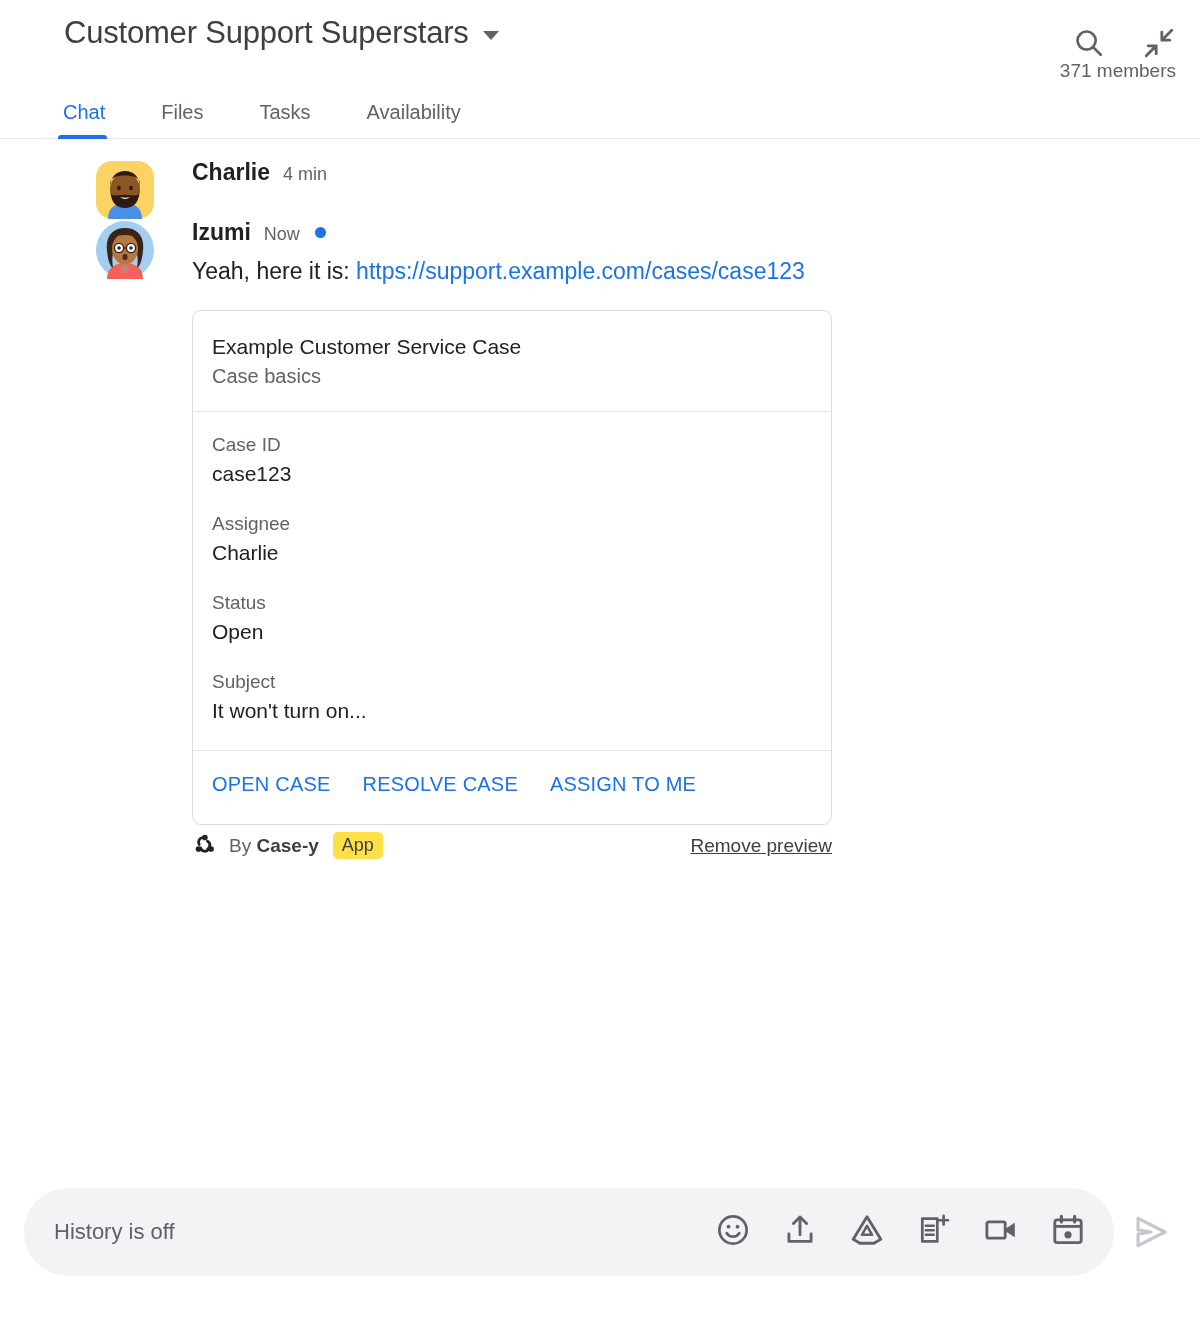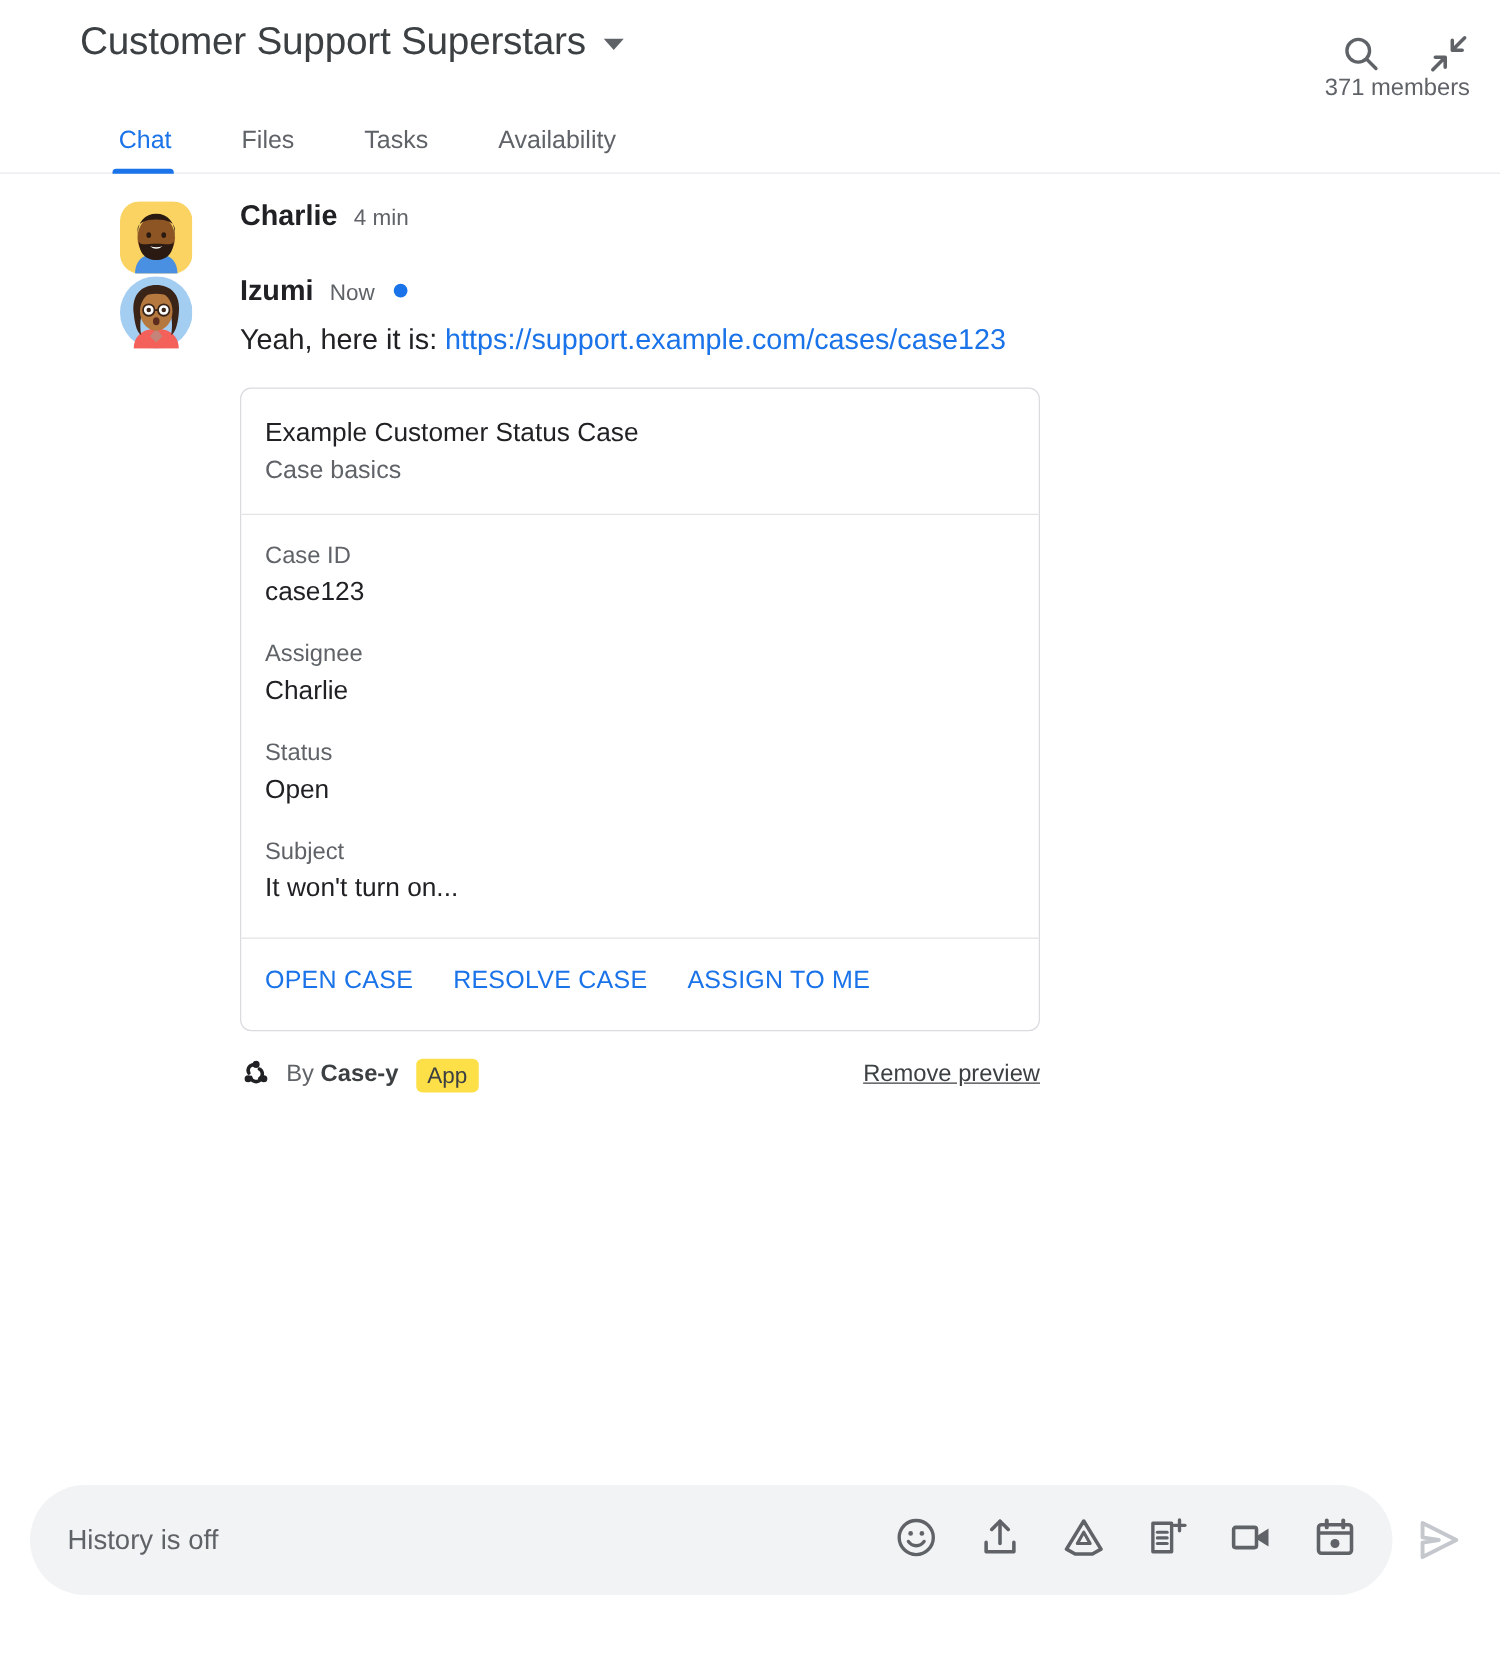--- a/index.html
+++ b/index.html
@@ -60,21 +60,21 @@
     align-items: center;
     gap: 36px;
   }
   .hicon { cursor: pointer; display: block; }
 
   
   .tabs {
     display: flex;
     align-items: flex-end;
     gap: 0;
-    padding: 18px 0 0 64px;
+    padding: 18px 0 0 32px;
     border-bottom: 1px solid #e8eaed;
     flex: 0 0 auto;
   }
   .tab {
     position: relative;
     font-size: 20px;
     color: #5f6368;
     padding: 0 28px 14px 28px;
     cursor: pointer;
     white-space: nowrap;
@@ -198,21 +198,21 @@
   .card-btn {
     font-size: 20px;
     color: #1a73e8;
     letter-spacing: 0.2px;
     cursor: pointer;
     white-space: nowrap;
   }
 
   
   .attrib {
-    margin-top: 20px;
+    margin-top: 6px;
     width: 640px;
     display: flex;
     align-items: center;
   }
   .attrib-left {
     display: flex;
     align-items: center;
     gap: 11px;
   }
   .attrib-text {
@@ -360,21 +360,21 @@
           <span class="sender">Izumi</span>
           <span class="time">Now</span>
           <span class="newdot"></span>
         </div>
         <div class="text">
           <span>Yeah, here it is: </span><span class="link">https://support.example.com/cases/case123</span>
         </div>
 
         <div class="card">
           <div class="card-head">
-            <div class="card-title">Example Customer Status Case</div>
+            <div class="card-title">Example Customer Service Case</div>
             <div class="card-sub">Case basics</div>
           </div>
 
           <div class="card-fields">
             <div class="field">
               <div class="field-label">Case ID</div>
               <div class="field-value">case123</div>
             </div>
             <div class="field">
               <div class="field-label">Assignee</div>

